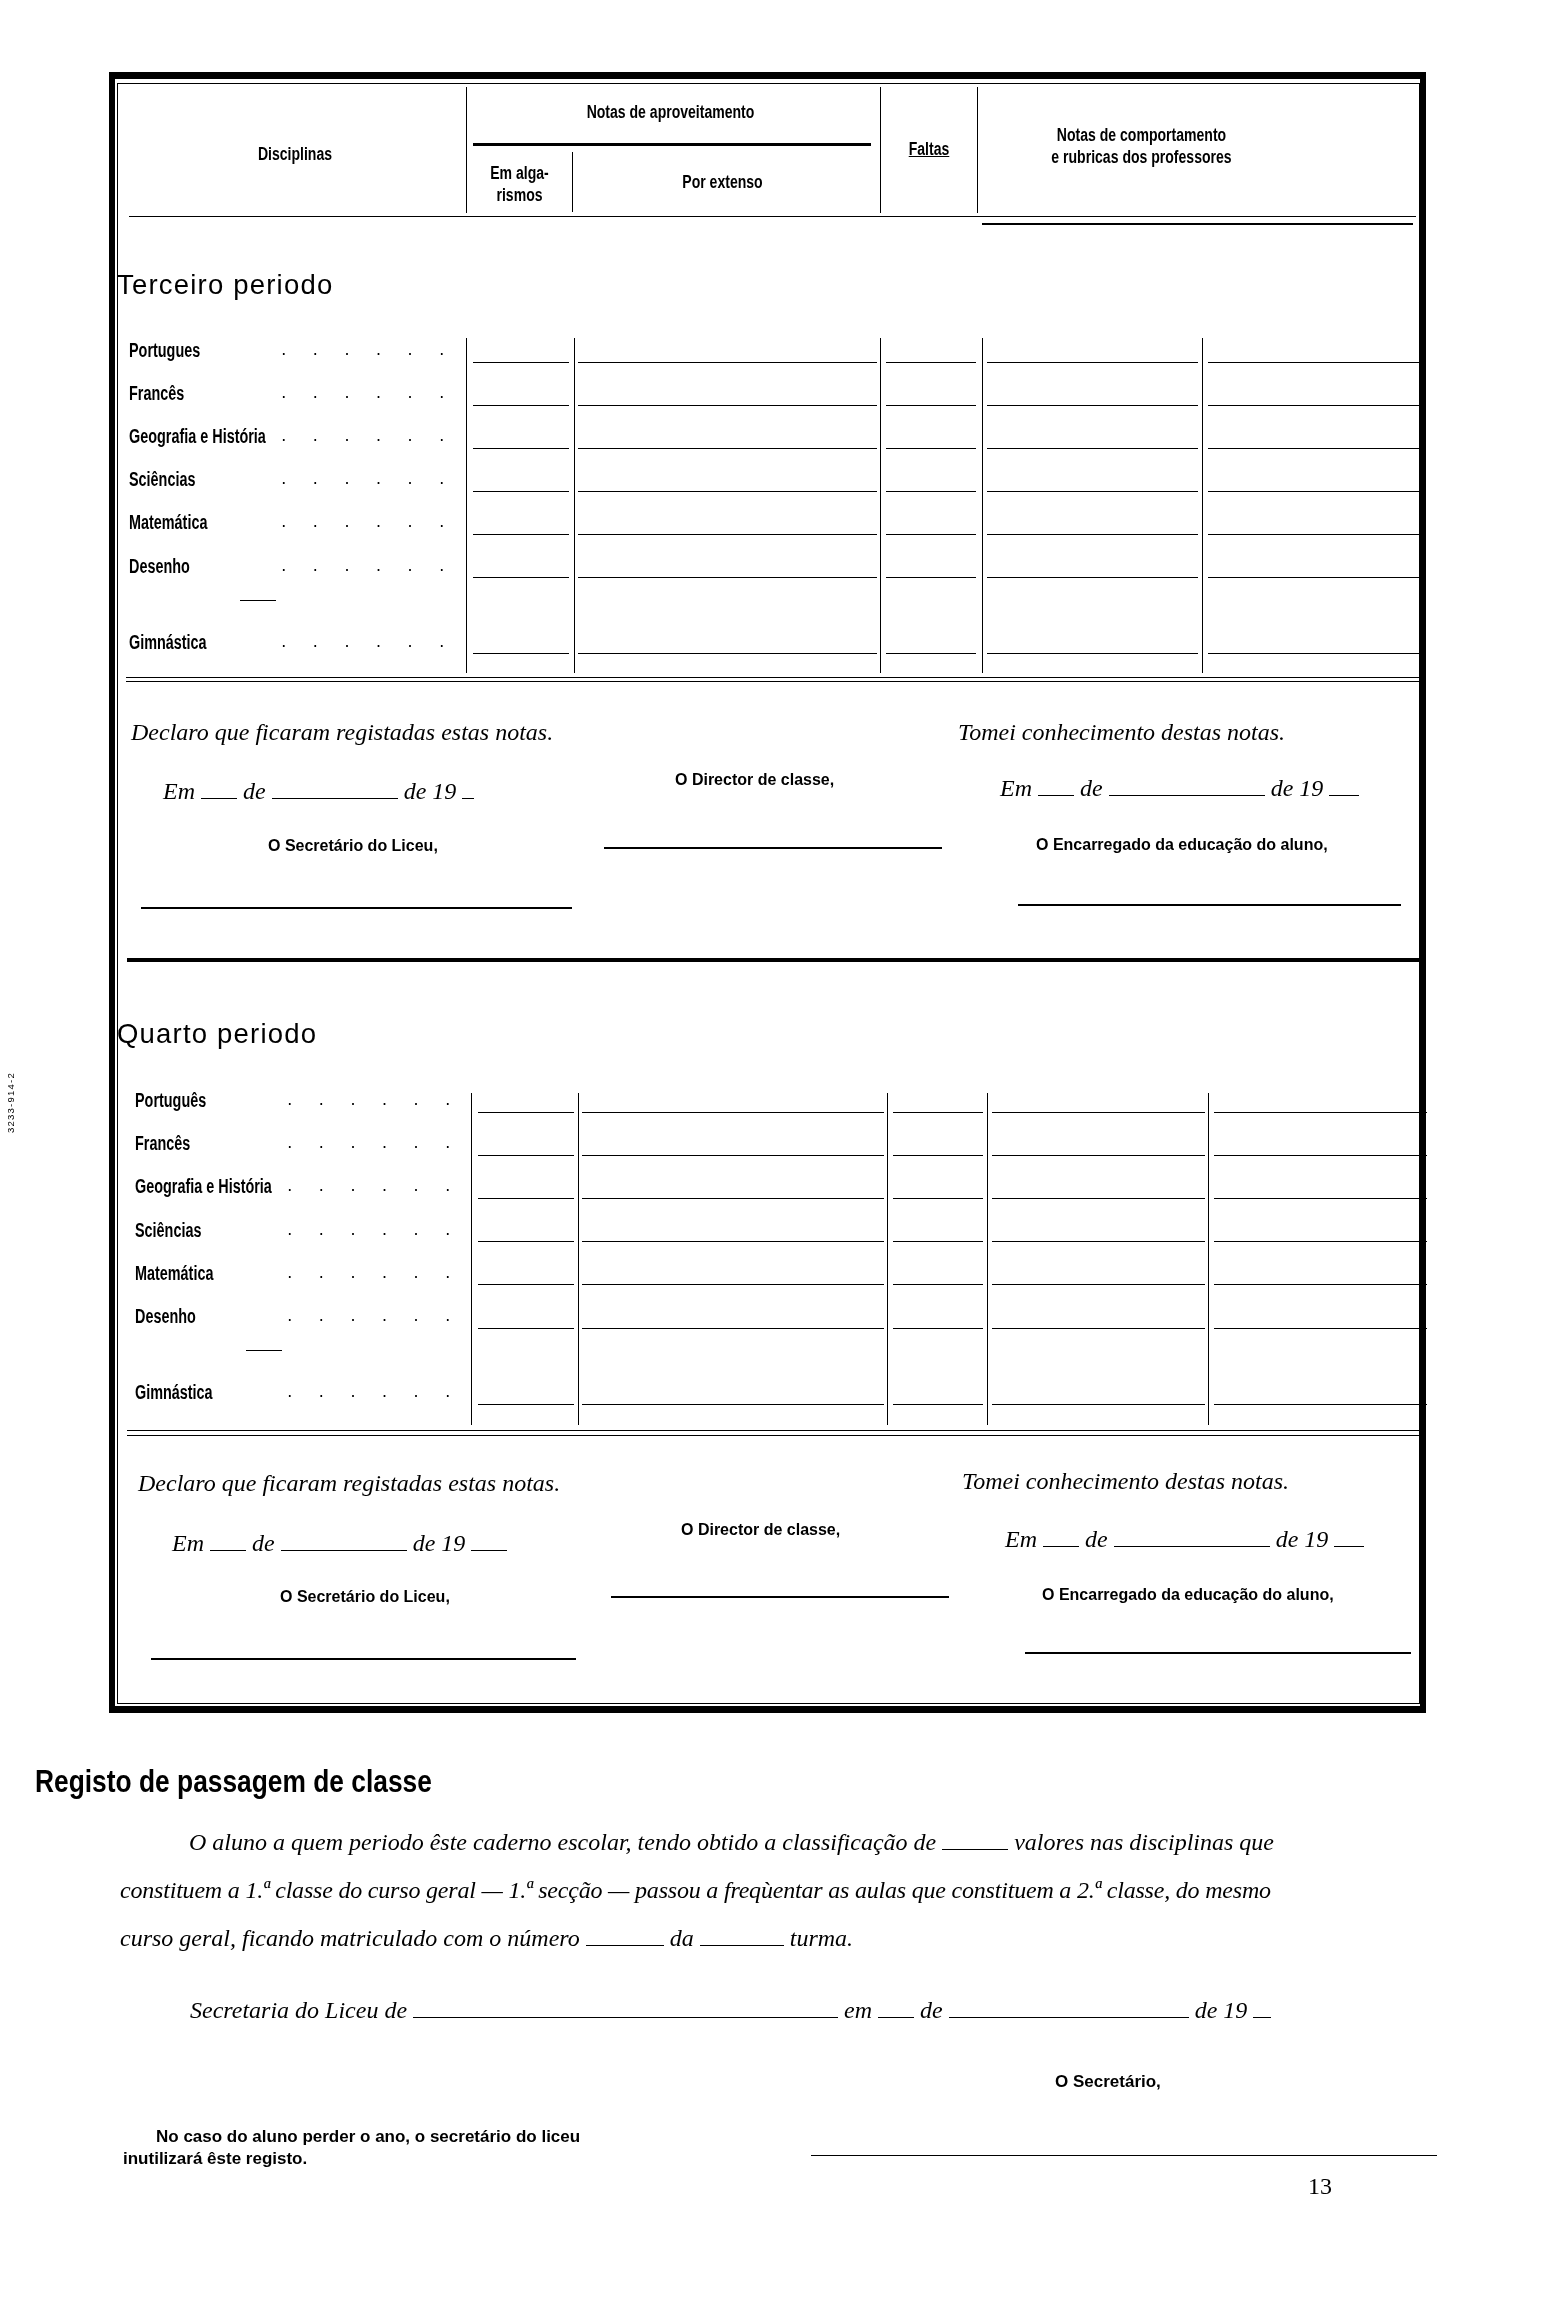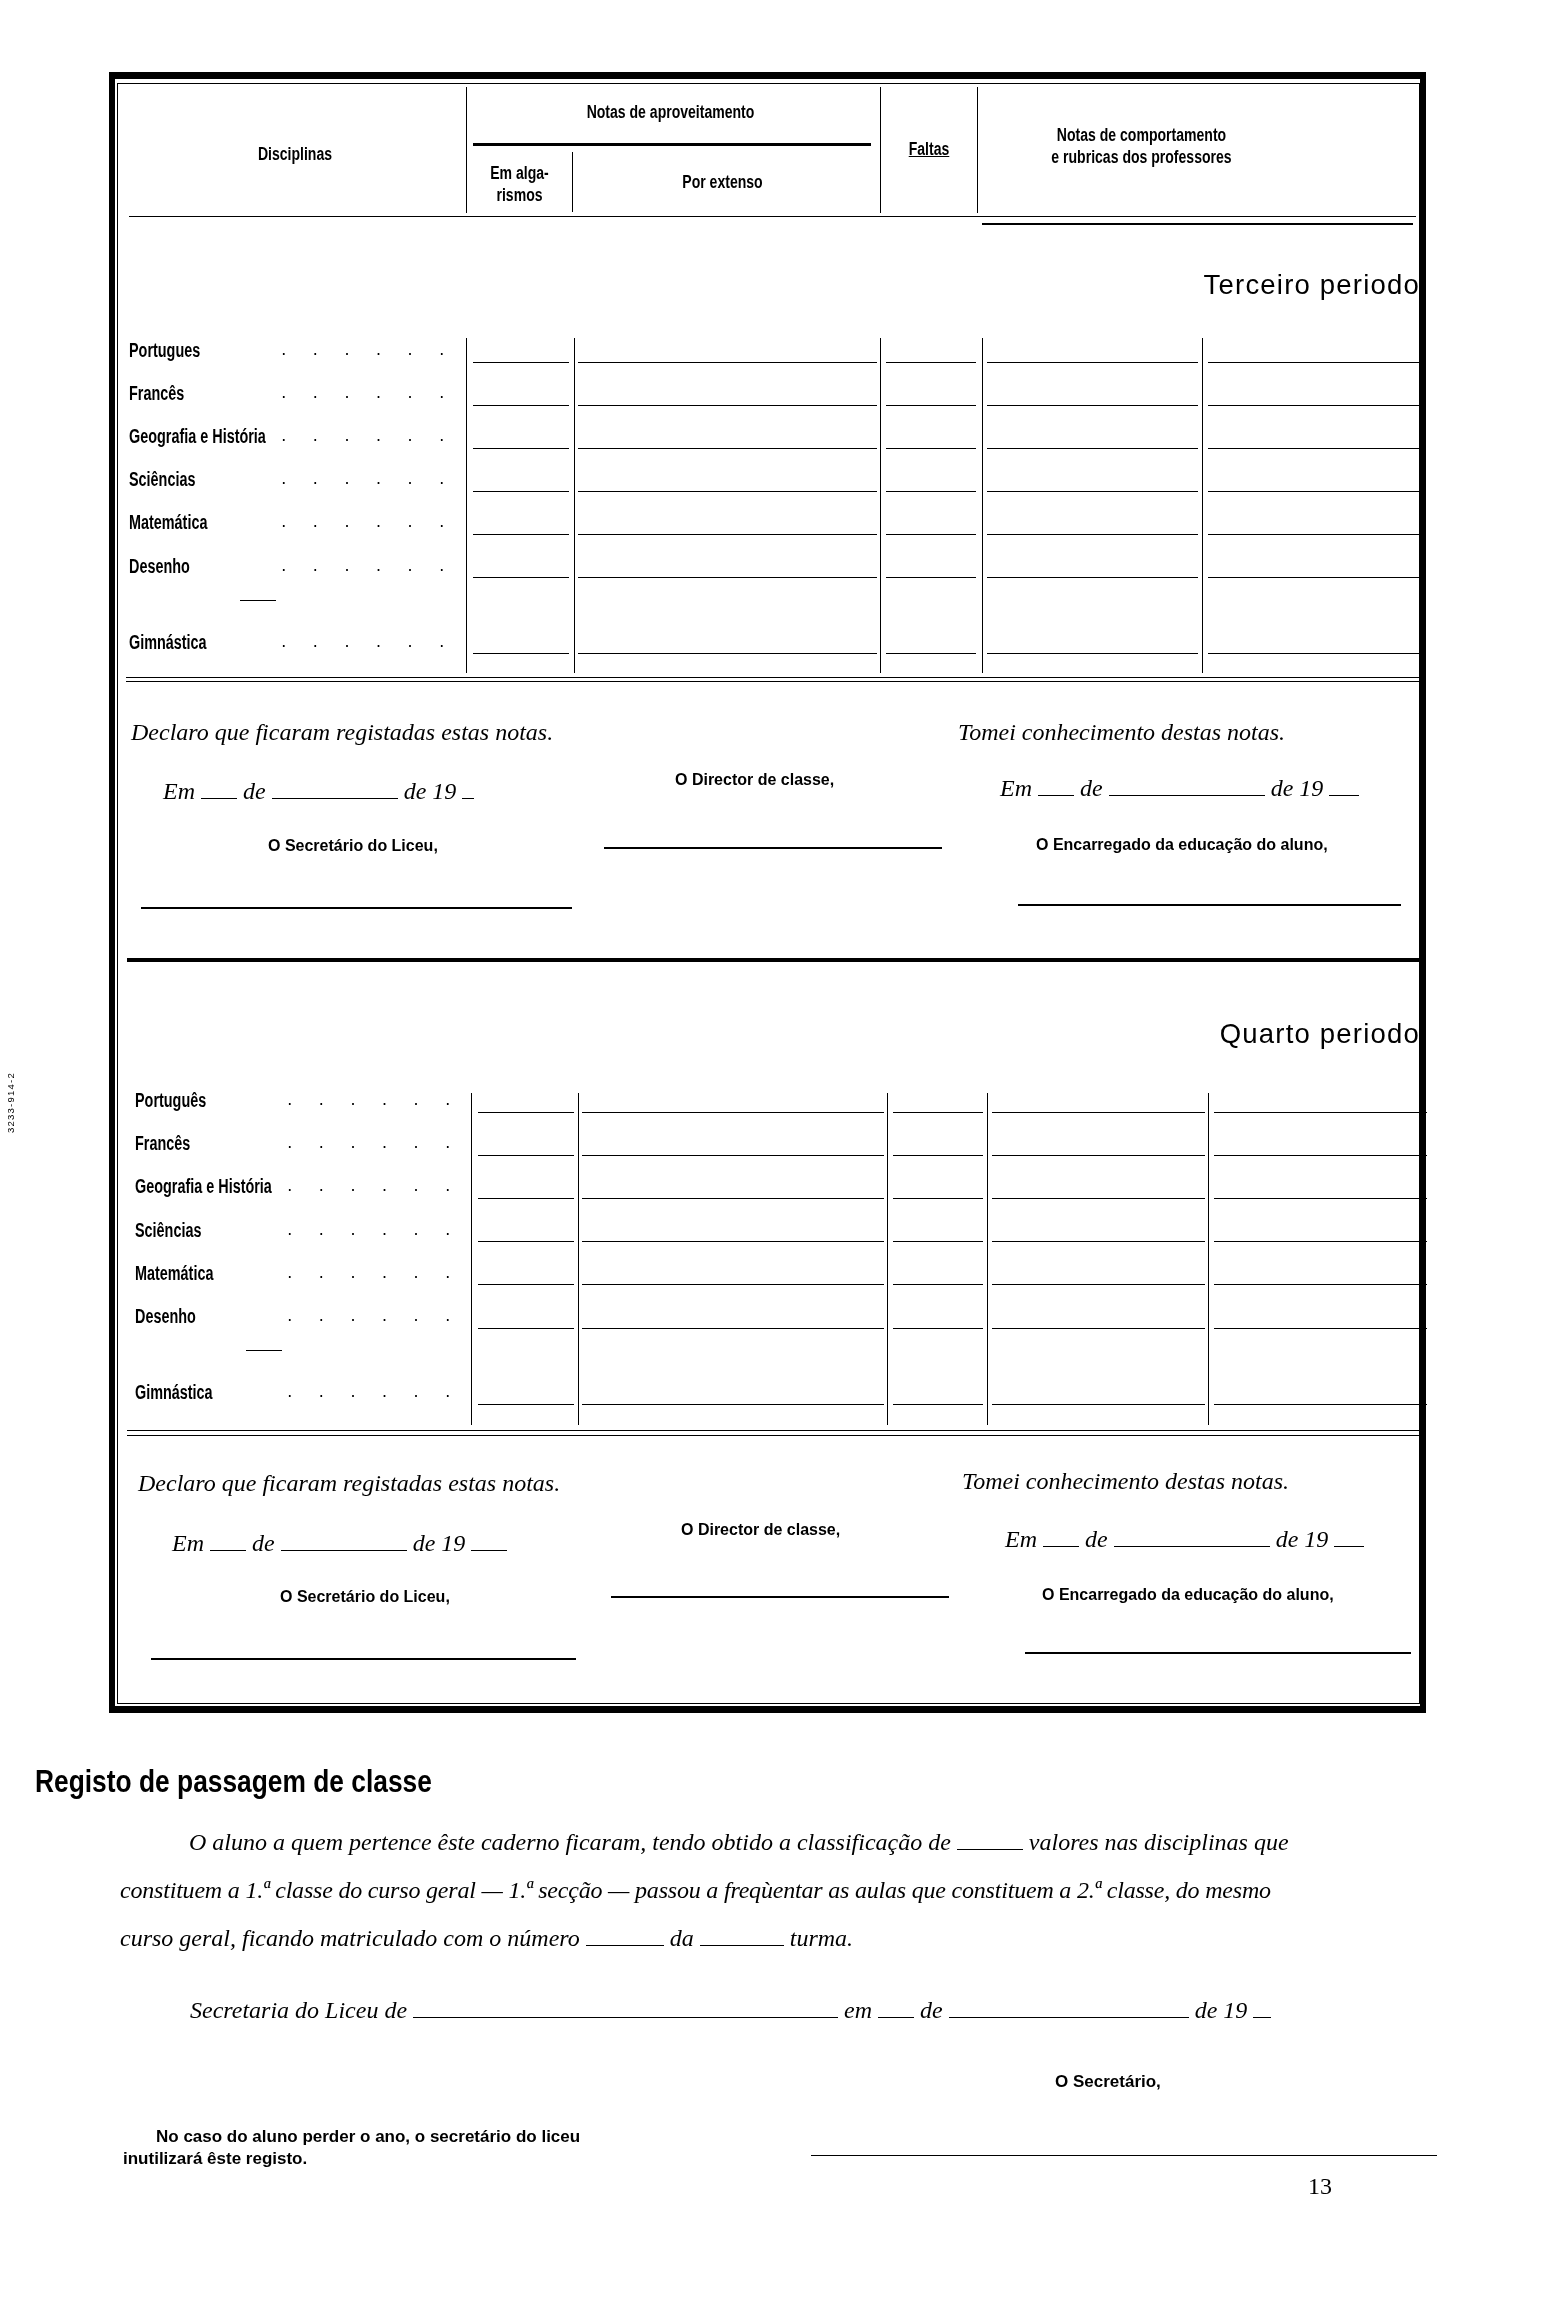--- a/index.html
+++ b/index.html
@@ -10,21 +10,21 @@
   .thin { height: 1.2px; }
   .vline { position: absolute; width: 1.8px; background: #000; }
 
   
   #frame { position: absolute; left: 109px; top: 72px; width: 1317px; height: 1641px; border: 6px solid #000; border-top-width: 7.2px; border-bottom-width: 7.2px; box-sizing: border-box; }
   #frame-inner { position: absolute; left: 117px; top: 83px; width: 1303px; height: 1621px; border: 1.2px solid #000; box-sizing: border-box; }
 
   .hdr { font-size: 18px; font-weight: bold; text-align: center; line-height: 1.2; transform: scaleX(0.78); }
   .subject { position: absolute; left: 129px; font-size: 20px; font-weight: bold; transform: scaleX(0.72); transform-origin: left center; white-space: nowrap; }
   .dots { letter-spacing: 10.8px; font-weight: normal; }
-  .period-title { position: absolute; width: 100%; text-align: right; font-size: 27.5px; letter-spacing: 1.2px; }
+  .period-title { position: absolute; width: 100%; text-align: left; font-size: 27.5px; letter-spacing: 1.2px; }
   .decl { font-size: 24px; }
   .sig { font-size: 16px; font-weight: bold; }
   .fill { display: inline-block; border-bottom: 1.8px solid #000; vertical-align: baseline; }
 </style>
 </head>
 <body>
 
 <div class="abs" style="left:4.8px; top:1072px; font-size:9.6px; writing-mode:vertical-rl; transform:rotate(180deg); letter-spacing:1.2px;">3233-914-2</div>
 
 <div id="frame"></div>
@@ -278,21 +278,21 @@
   <div class="abs sig" style="left:1042px; top:1586px;">O Encarregado da educação do aluno,</div>
   <div class="hline" style="left:1025px; top:1652px; width:386px;"></div>
 </section>
 
 <section>
   <div class="abs" style="left:0; top:1764px; width:1562px; text-align:left;">
     <div style="display:inline-block; font-size:31px; font-weight:bold; transform:scaleX(0.85);">Registo de passagem de classe</div>
   </div>
 
   <div class="abs ital" style="left:189px; top:1829px; font-size:24px; white-space:nowrap;">
-    <span>O aluno a quem pertence êste caderno ficaram, tendo obtido a classificação de</span>
+    <span>O aluno a quem periodo êste caderno escolar, tendo obtido a classificação de</span>
     <span class="fill" style="width:66px;"></span>
     <span>valores nas disciplinas que</span>
   </div>
   <div class="abs ital" style="left:120px; top:1877px; font-size:24px; white-space:nowrap; letter-spacing:-0.2px;">constituem a 1.ª classe do curso geral — 1.ª secção — passou a freqùentar as aulas que constituem a 2.ª classe, do mesmo</div>
   <div class="abs ital" style="left:120px; top:1925px; font-size:24px; white-space:nowrap;">
     <span>curso geral, ficando matriculado com o número</span>
     <span class="fill" style="width:78px;"></span>
     <span>da</span>
     <span class="fill" style="width:84px;"></span>
     <span>turma.</span>

